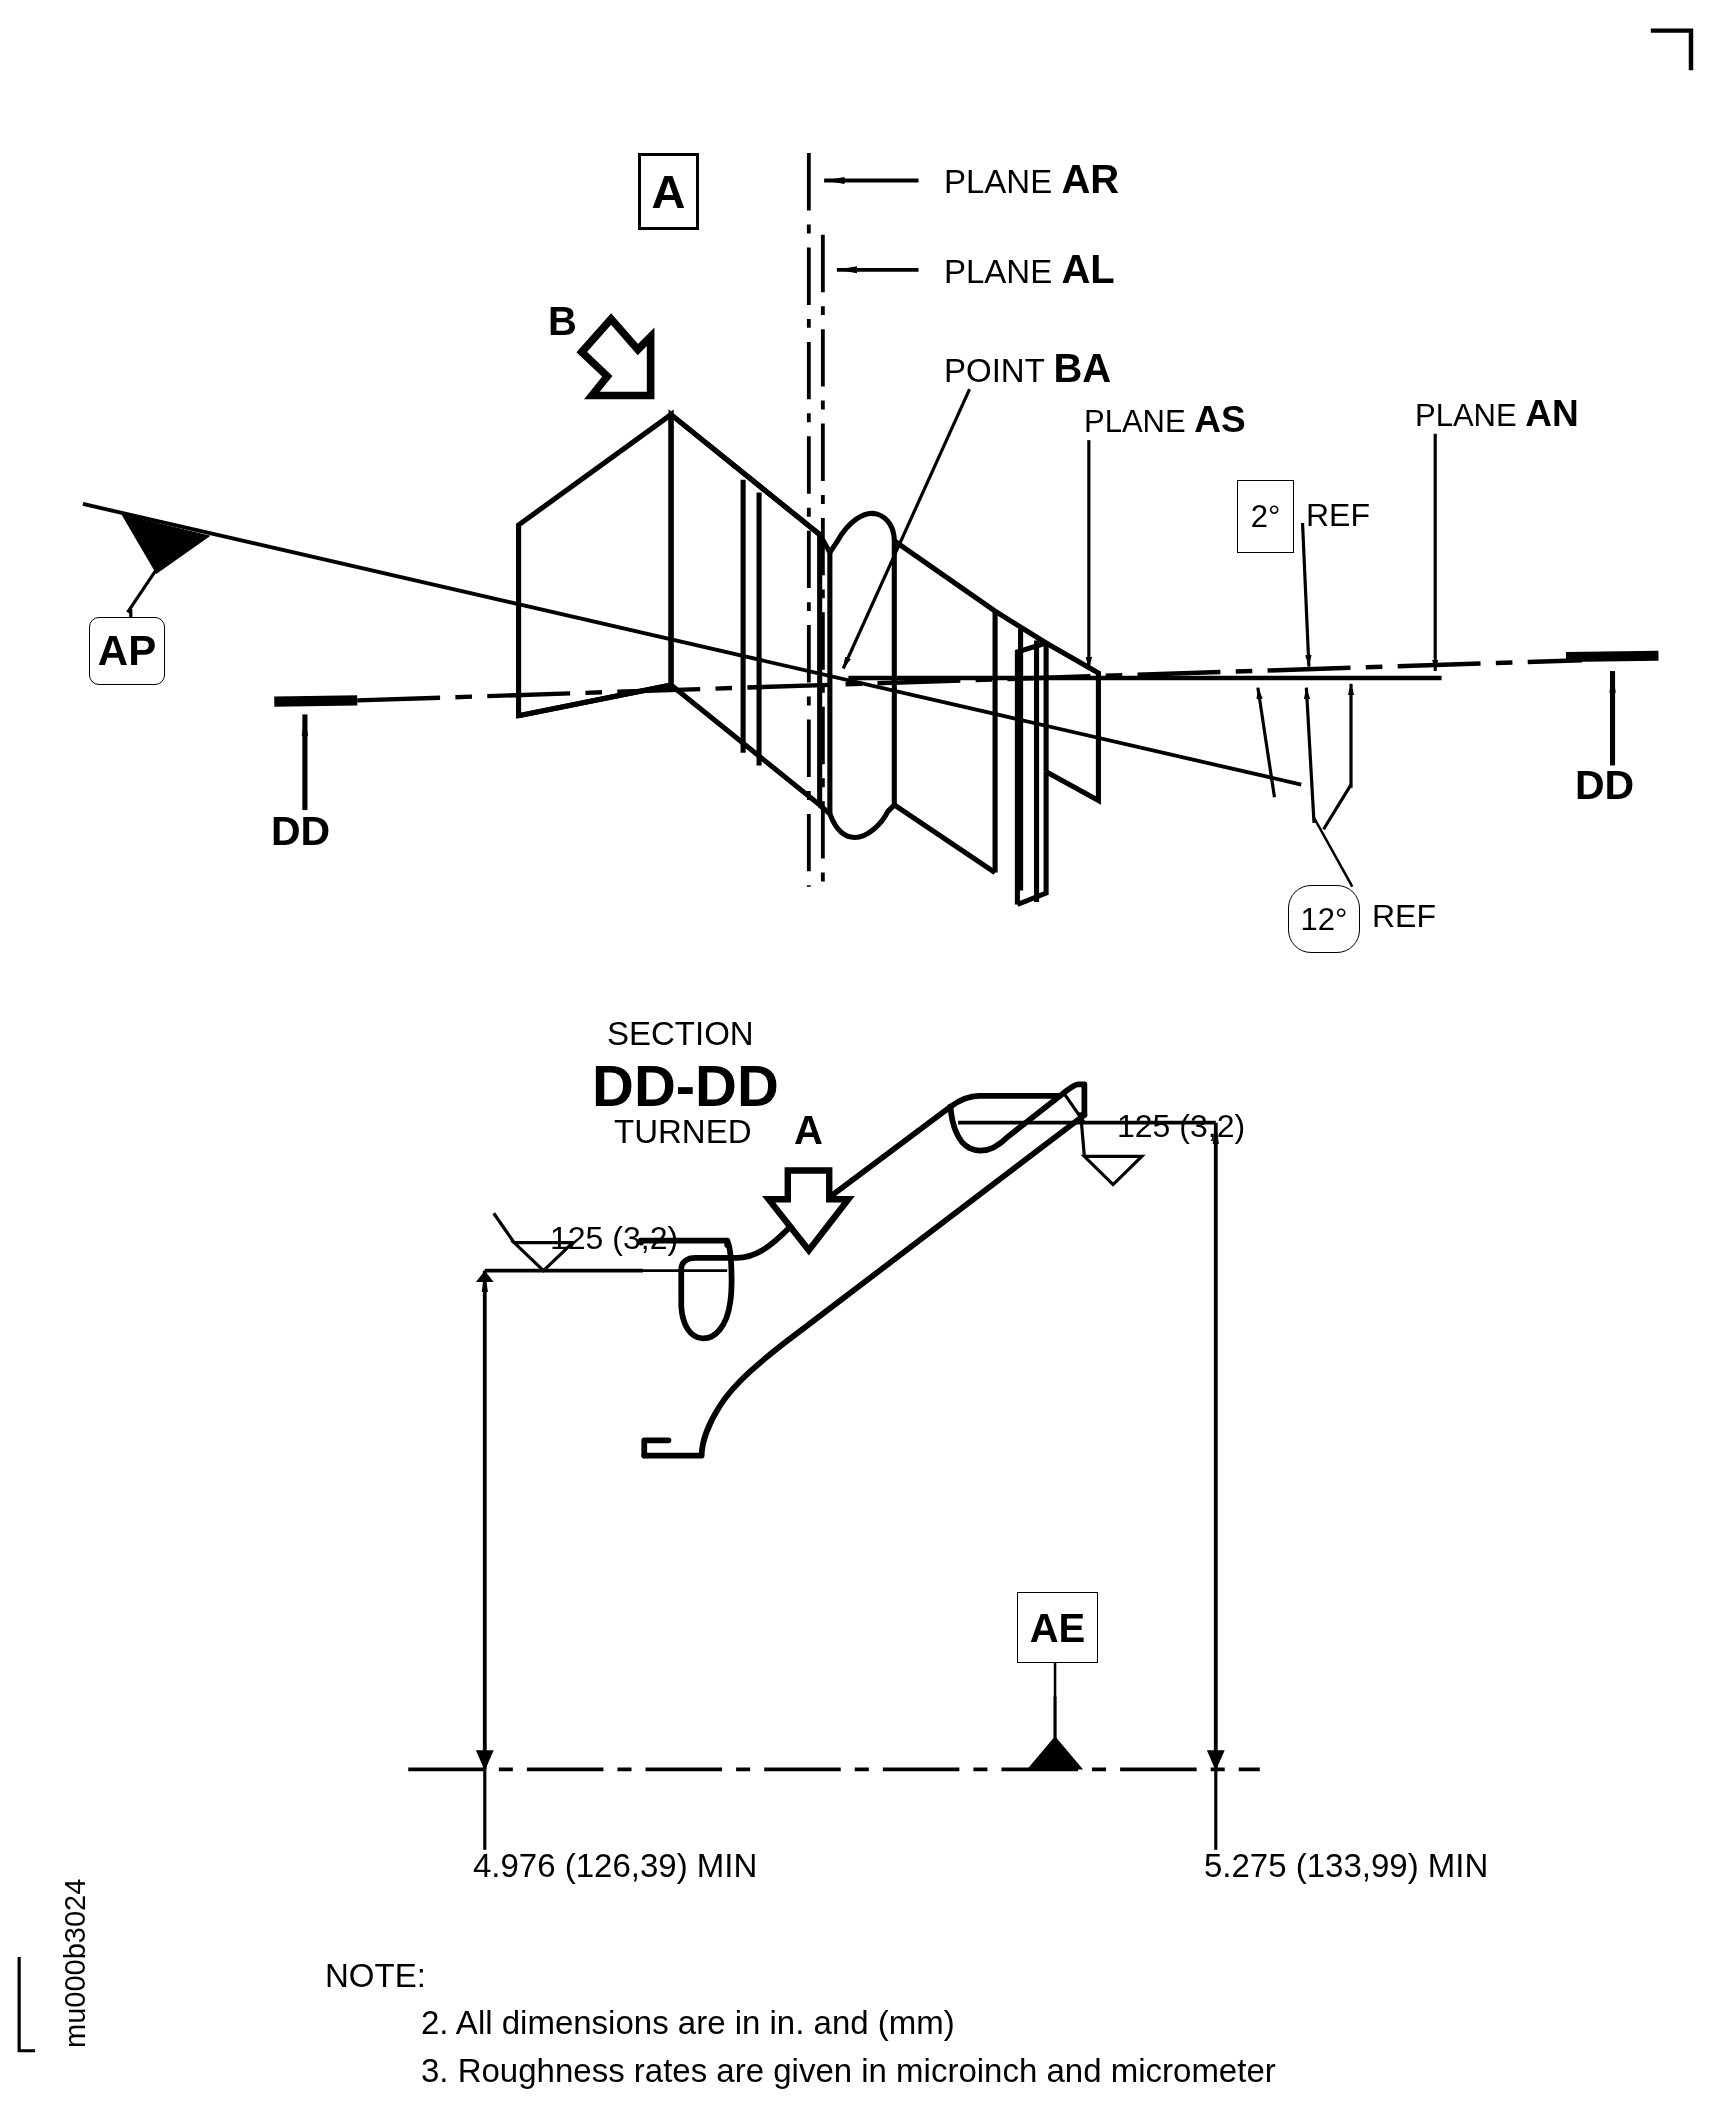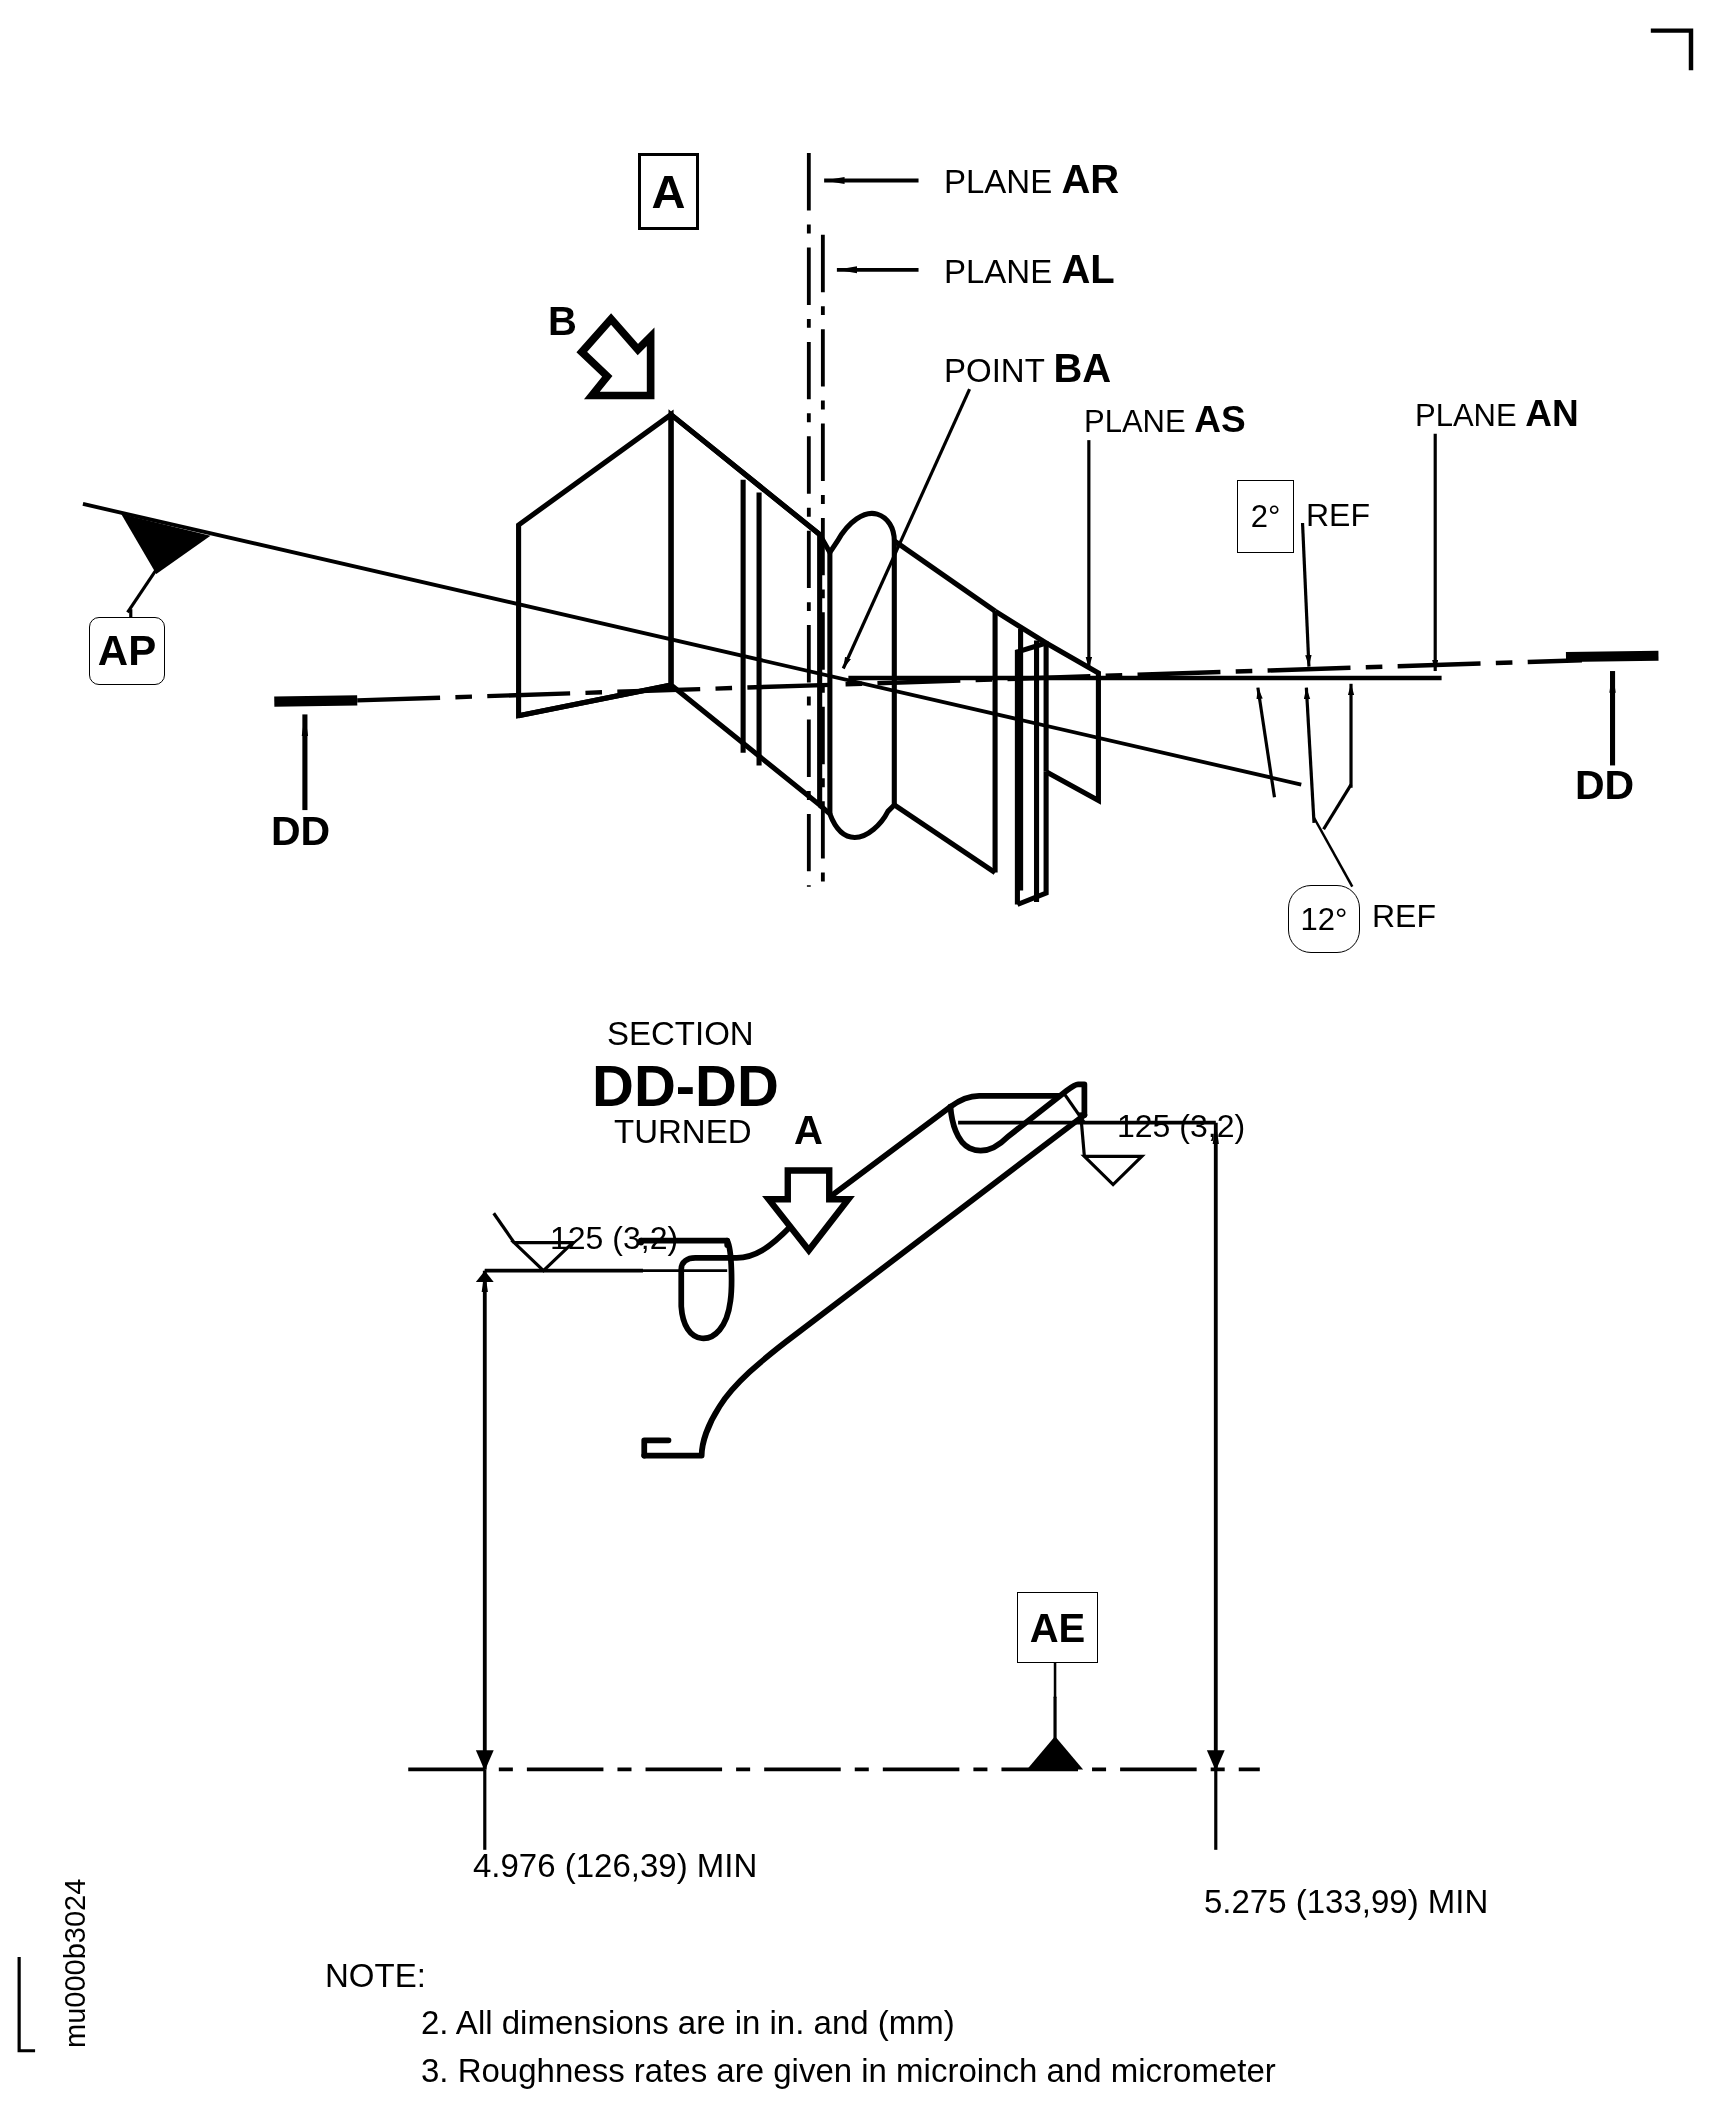--- a/index.html
+++ b/index.html
@@ -305,21 +305,21 @@
   <div class="lbl bld" style="left:794px;top:1110px;font-size:40px;">A</div>
 
   <div class="lbl reg" style="left:550px;top:1222px;font-size:32px;">125 (3,2)</div>
   <div class="lbl reg" style="left:1117px;top:1110px;font-size:32px;">125 (3,2)</div>
 
   <div class="abox" style="left:1017px;top:1592px;width:79px;height:69px;font-size:40px;font-weight:700;">
     <span>AE</span>
   </div>
 
   <div class="lbl reg" style="left:473px;top:1849px;font-size:33px;">4.976 (126,39) MIN</div>
-  <div class="lbl reg" style="left:1204px;top:1849px;font-size:33px;margin-top:36px;">5.275 (133,99) MIN</div>
+  <div class="lbl reg" style="left:1204px;top:1849px;font-size:33px;">5.275 (133,99) MIN</div>
 
   <div class="lbl reg" style="left:325px;top:1959px;font-size:33px;">NOTE:</div>
   <div class="lbl reg" style="left:421px;top:2006px;font-size:33px;">2. All dimensions are in in. and (mm)</div>
   <div class="lbl reg" style="left:421px;top:2054px;font-size:33px;">3. Roughness rates are given in microinch and micrometer</div>
 
   <div class="figid" style="left:59px;top:2048px;font-size:29px;">mu000b3024</div>
 
 </div>
 
 

